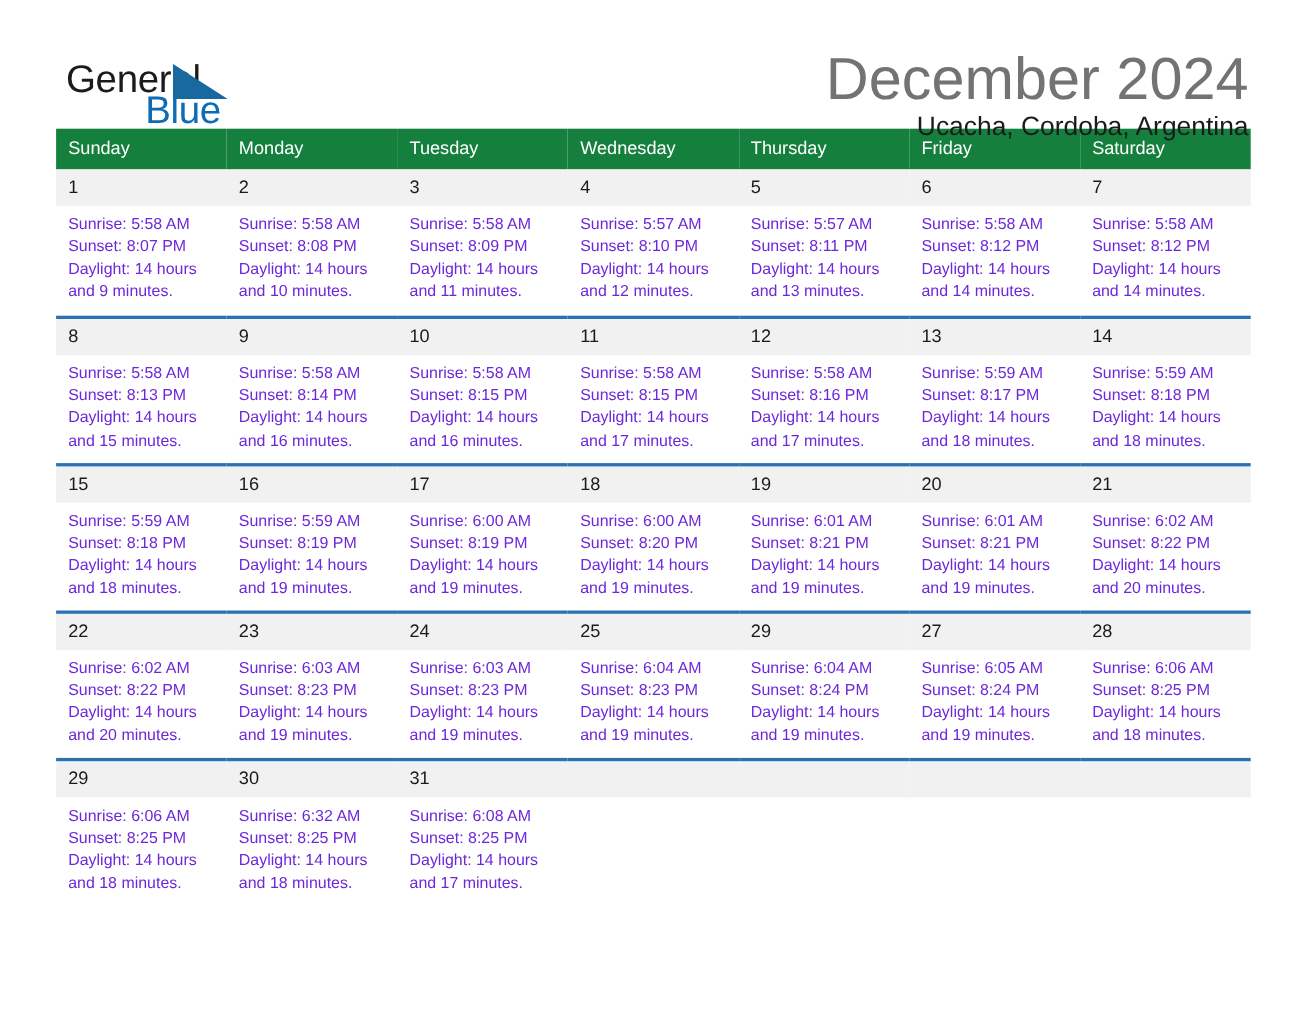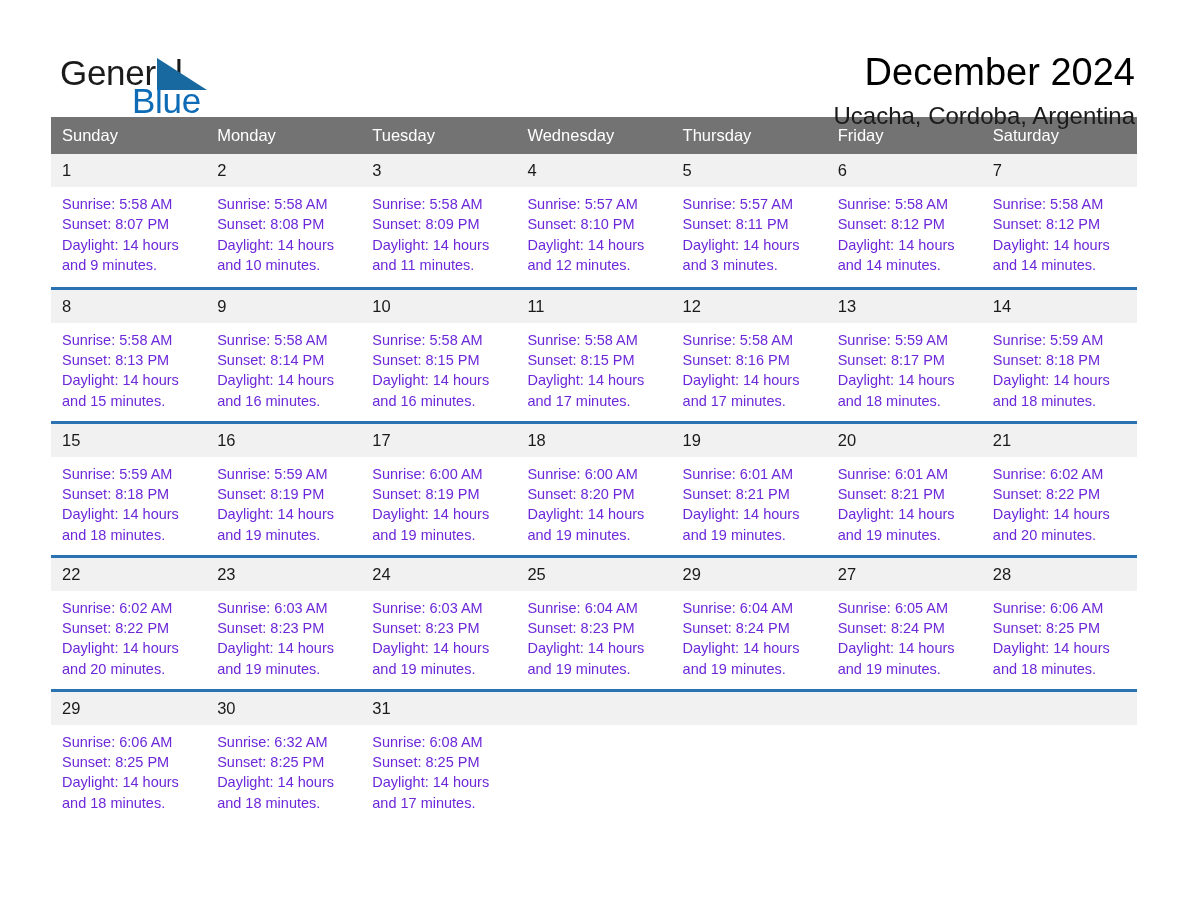--- a/index.html
+++ b/index.html
@@ -65,24 +65,24 @@
     height: 32px;
     background: #17699f;
     clip-path: polygon(0 0, 100% 100%, 0 100%);
   }
 
   .title-block {
     text-align: right;
     padding-right: 2px;
   }
   .month-title {
-    font-size: 38px;
+    font-size: 54px;
     line-height: 48px;
     font-weight: 400;
-    color: #000000;
+    color: #737373;
     letter-spacing: 0px;
     white-space: nowrap;
     text-align: right;
   }
   .location {
     margin-top: 6px;
     font-size: 24px;
     line-height: 28px;
     font-weight: 400;
     color: #1b1b1b;
@@ -90,21 +90,21 @@
   }
 
   
   .calendar {
     margin: 7px 51px 0 51px;
     width: 1086px;
     border-collapse: collapse;
     table-layout: fixed;
   }
   .calendar th {
-    background: #737373;
+    background: #15803d;
     color: #ffffff;
     font-size: 16.5px;
     font-weight: 400;
     text-align: left;
     padding: 9px 0 9px 11px;
     height: 34px;
     border: none;
   }
   .calendar td {
     vertical-align: top;
@@ -204,21 +204,21 @@
               <div>Daylight: 14 hours</div>
               <div>and 12 minutes.</div>
             </div>
           </td>
         <td>
             <div class="daynum">5</div>
             <div class="cellbody">
               <div>Sunrise: 5:57 AM</div>
               <div>Sunset: 8:11 PM</div>
               <div>Daylight: 14 hours</div>
-              <div>and 3 minutes.</div>
+              <div>and 13 minutes.</div>
             </div>
           </td>
         <td>
             <div class="daynum">6</div>
             <div class="cellbody">
               <div>Sunrise: 5:58 AM</div>
               <div>Sunset: 8:12 PM</div>
               <div>Daylight: 14 hours</div>
               <div>and 14 minutes.</div>
             </div>

